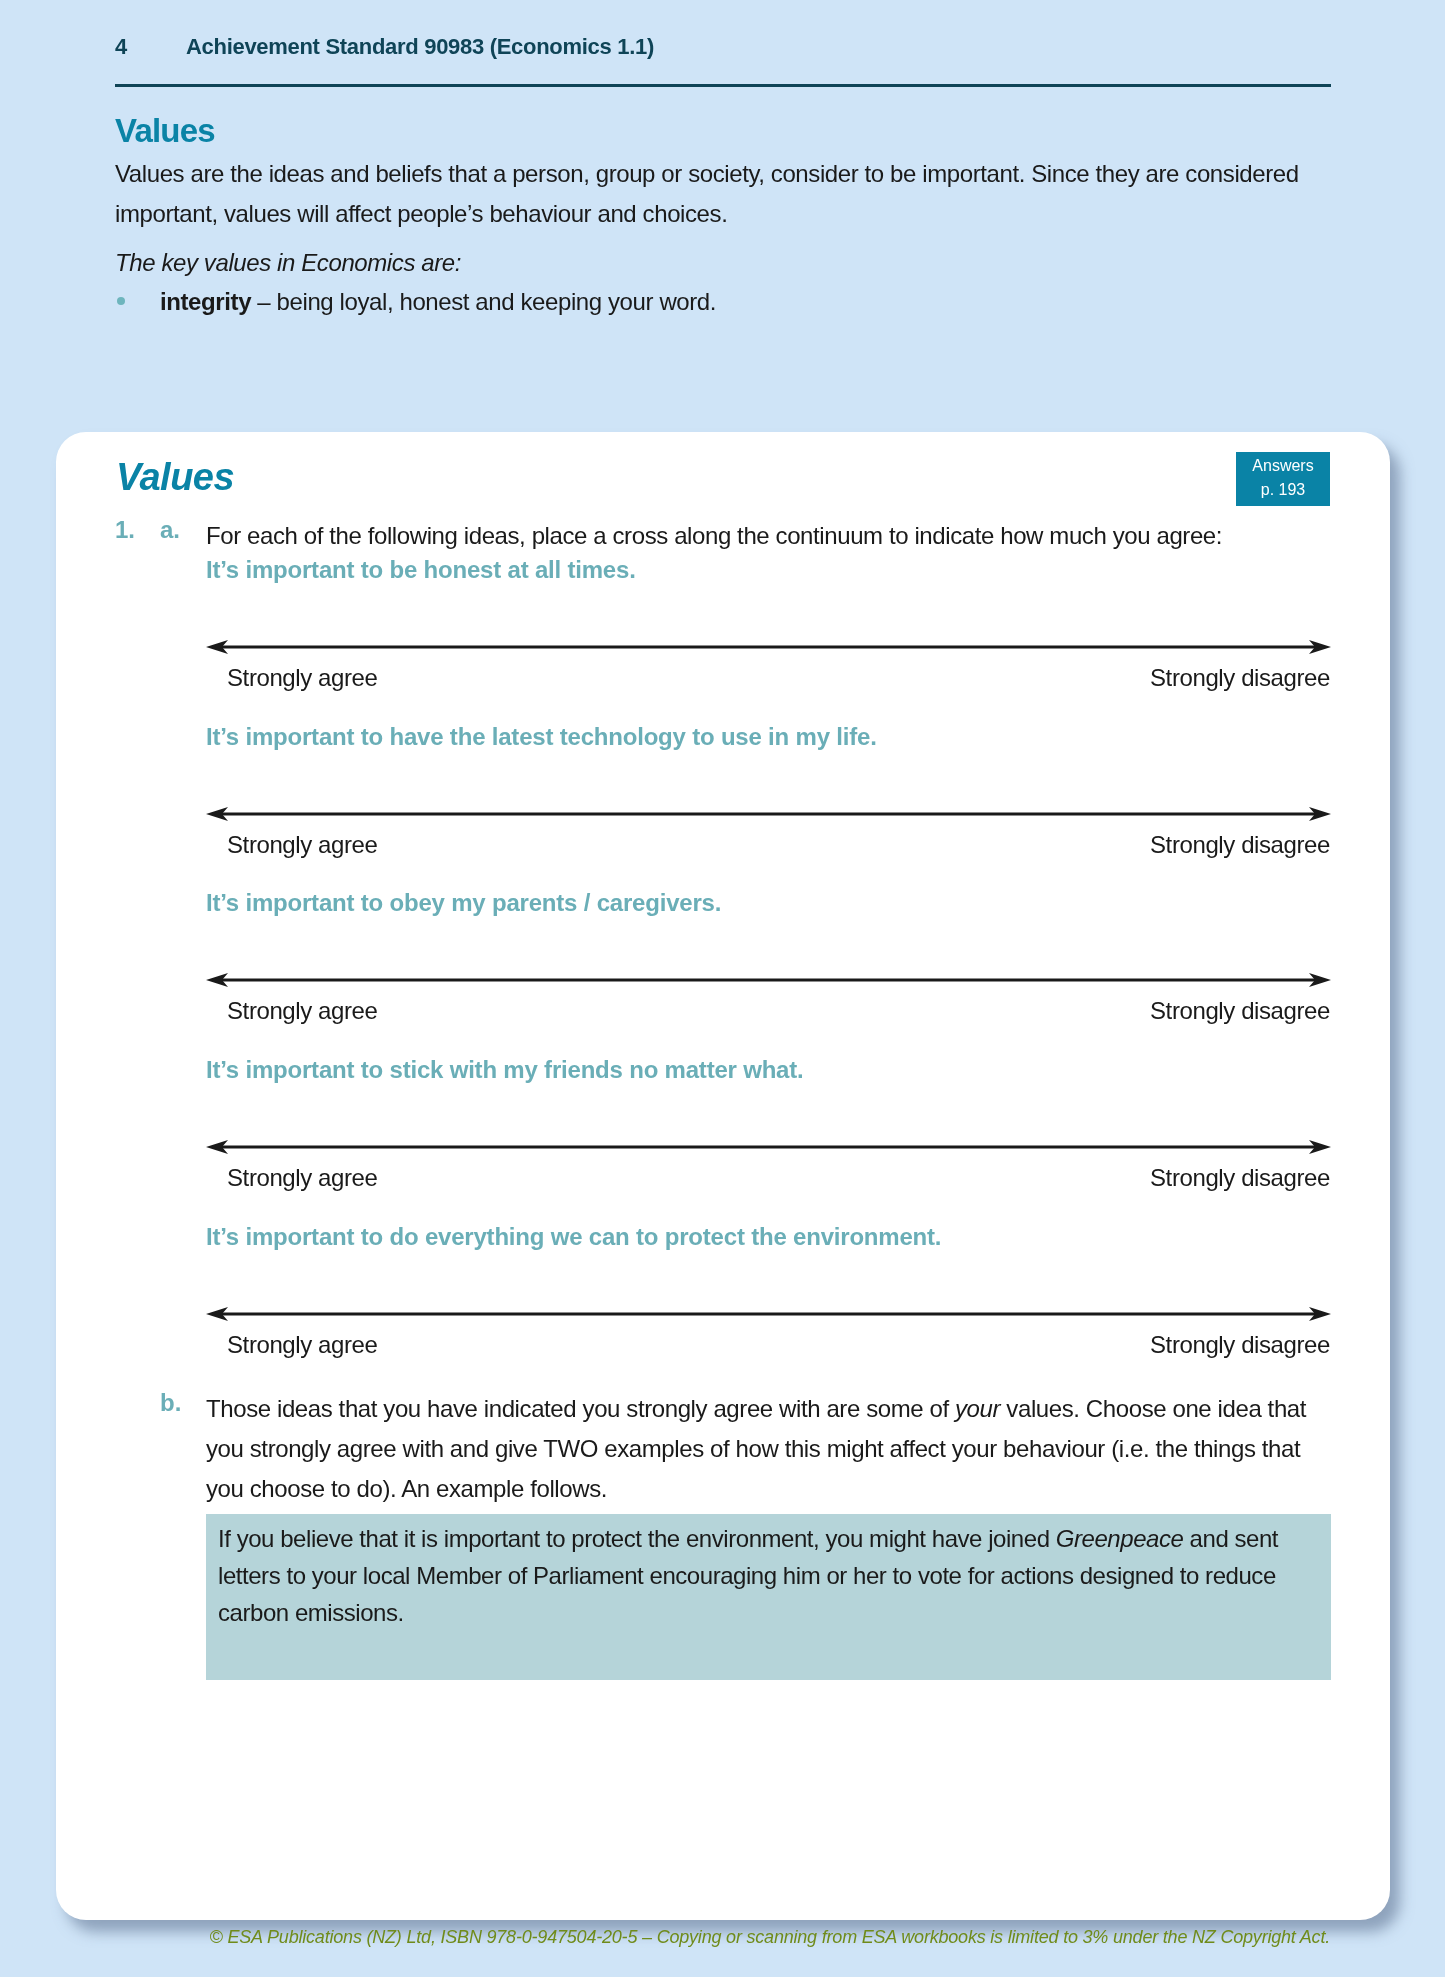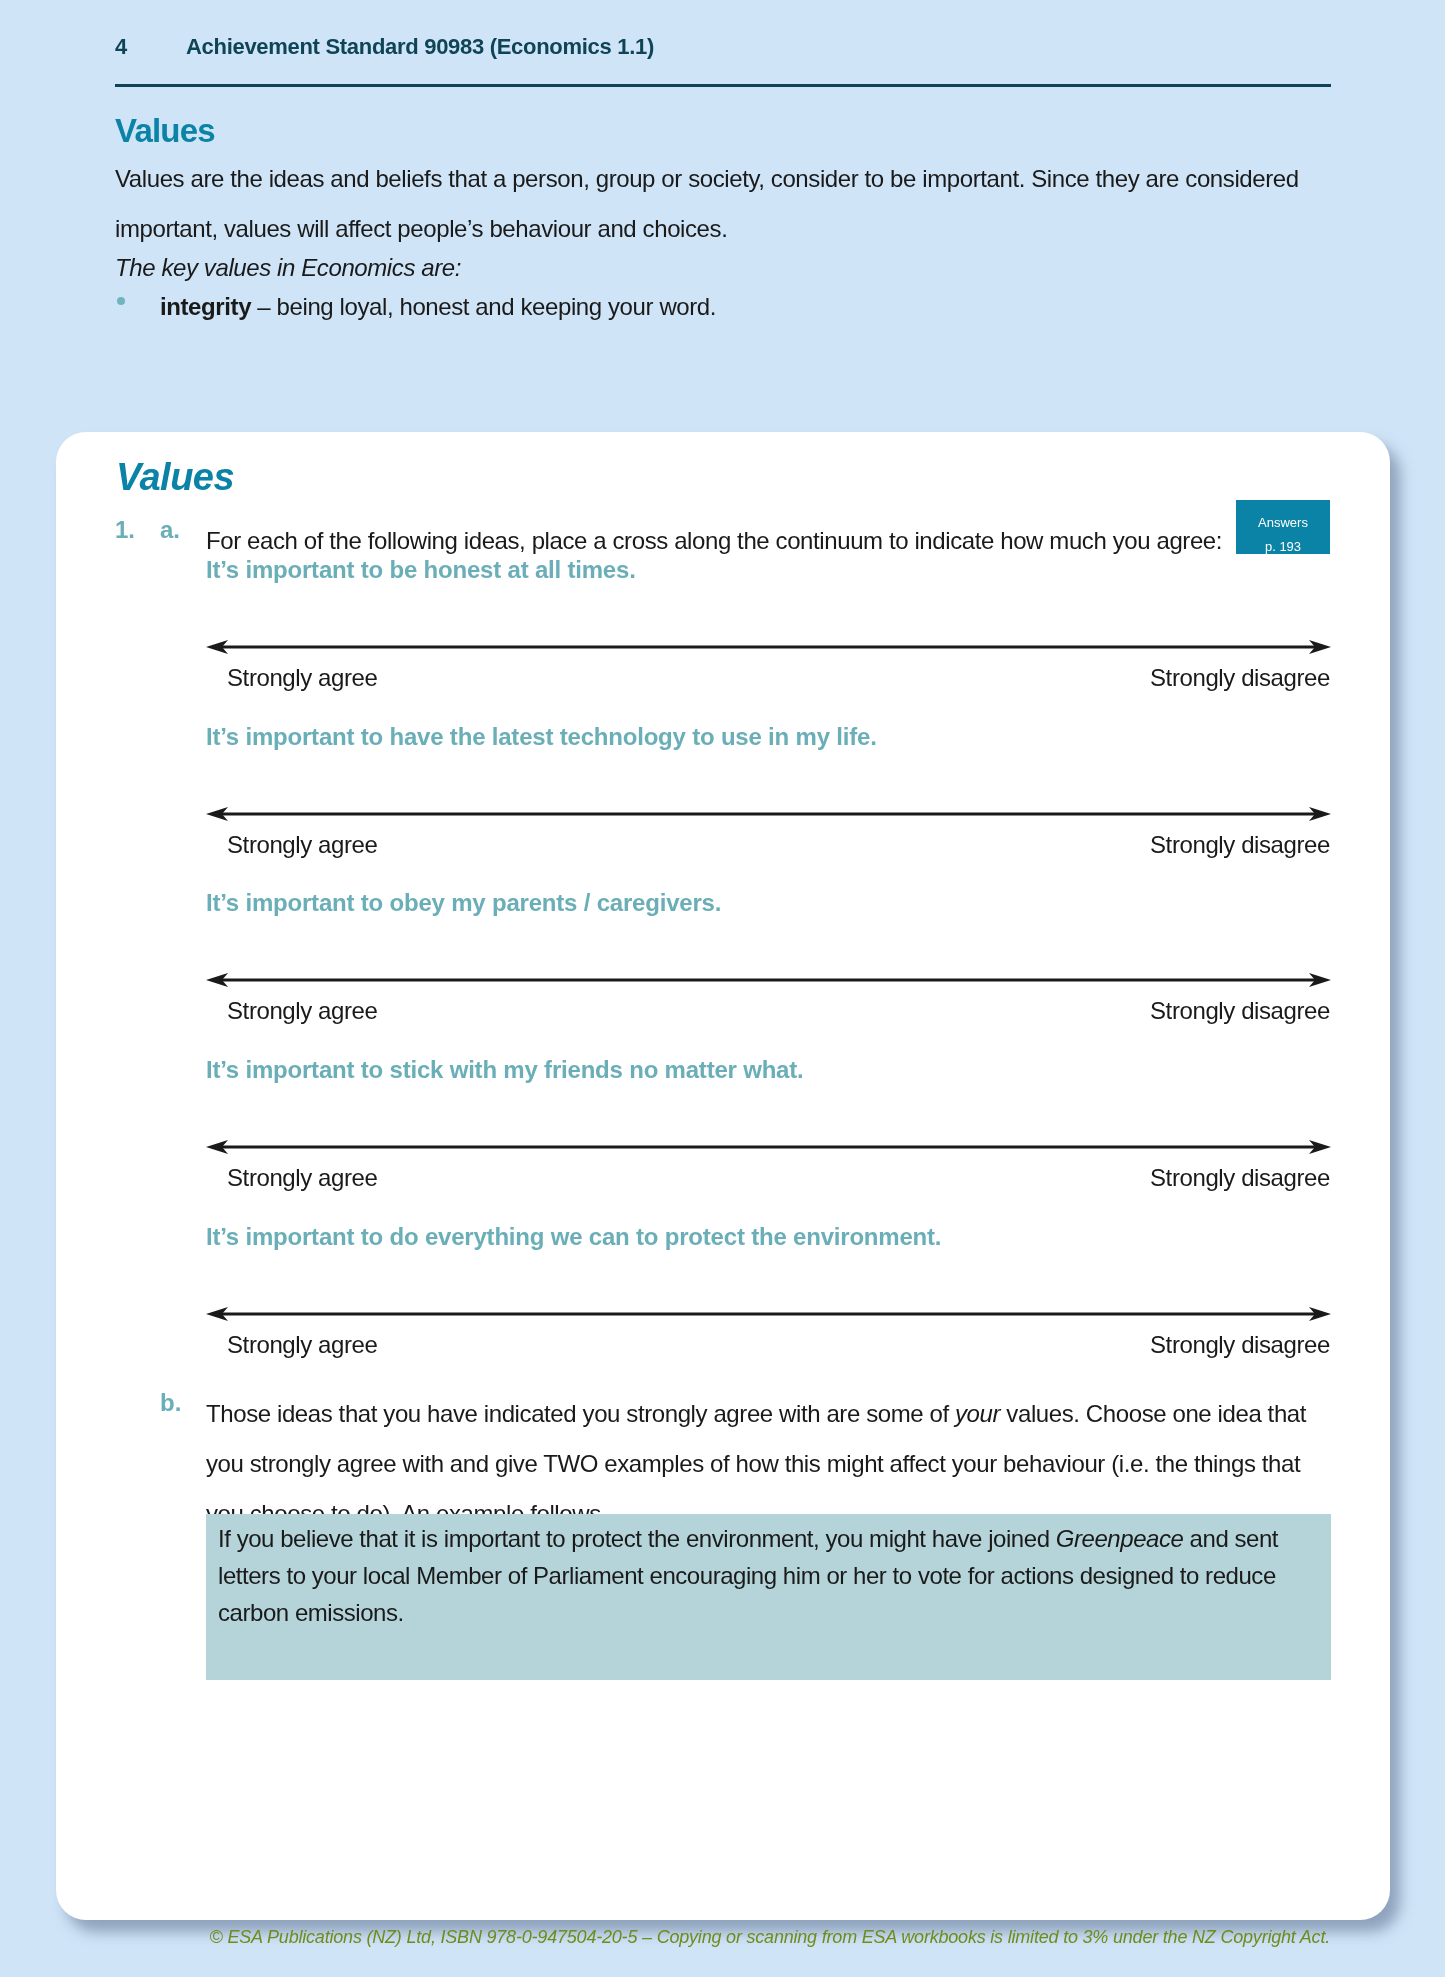--- a/index.html
+++ b/index.html
@@ -16,21 +16,21 @@
       left: 115px; top: 34px; width: 1215px;
       font-weight: bold; font-size: 22px; color: #0f4457;
       letter-spacing: -0.3px;
     }
     .header .pnum { display: inline-block; width: 71px; }
     .rule { left: 115px; top: 84px; width: 1216px; height: 3px; background: #0f4457; }
     .sec-title {
       left: 115px; top: 112px; font-size: 33px; font-weight: bold; color: #0a83a6;
       letter-spacing: -0.8px;
     }
-    .body-text { font-size: 24px; line-height: 50px; letter-spacing: -0.4px; color: #1a1a1a; }
+    .body-text { font-size: 24px; line-height: 40px; letter-spacing: -0.4px; color: #1a1a1a; }
     .intro { left: 115px; top: 154px; width: 1220px; }
     .keyintro { left: 115px; top: 243px; font-style: italic; }
     .bullets { left: 115px; top: 282px; list-style: none; }
     .bullets li { position: relative; padding-left: 45px; height: 41px; }
     .bullets .dot {
       position: absolute; left: 2px; top: 15px; width: 8px; height: 8px; border-radius: 50%;
       background: #6eb5bd;
     }
     .bullets b { font-weight: bold; }
 
@@ -38,23 +38,22 @@
       left: 56px; top: 432px; width: 1334px; height: 1488px;
       background: #fff; border-radius: 30px;
       box-shadow: 10px 12px 14px rgba(90,110,140,0.55);
     }
     .card-title {
       left: 116px; top: 456px; font-size: 38px; font-weight: bold; font-style: italic;
       color: #0a83a6; letter-spacing: -0.5px;
     }
     .answers {
       left: 1236px; top: 452px; width: 94px; height: 54px; background: #0a83a6;
-      color: #fff; font-size: 13px; line-height: 24px; text-align: center; padding-top: 11px;
+      color: #fff; font-size: 16px; line-height: 24px; text-align: center; padding-top: 2px;
       font-weight: 500;
-      margin-top: 48px;
     }
     .qnum { font-size: 24px; font-weight: bold; color: #6aaeb7; }
     .q1 { left: 115px; top: 516px; }
     .q1a { left: 160px; top: 516px; }
     .q1text { left: 206px; top: 516px; }
     .stmt {
       left: 206px; font-size: 24px; font-weight: bold; color: #6aaeb7; letter-spacing: -0.2px;
     }
     .arrow { left: 206px; width: 1125px; height: 20px; }
     .lbl { font-size: 24px; letter-spacing: -0.4px; color: #1a1a1a; }

